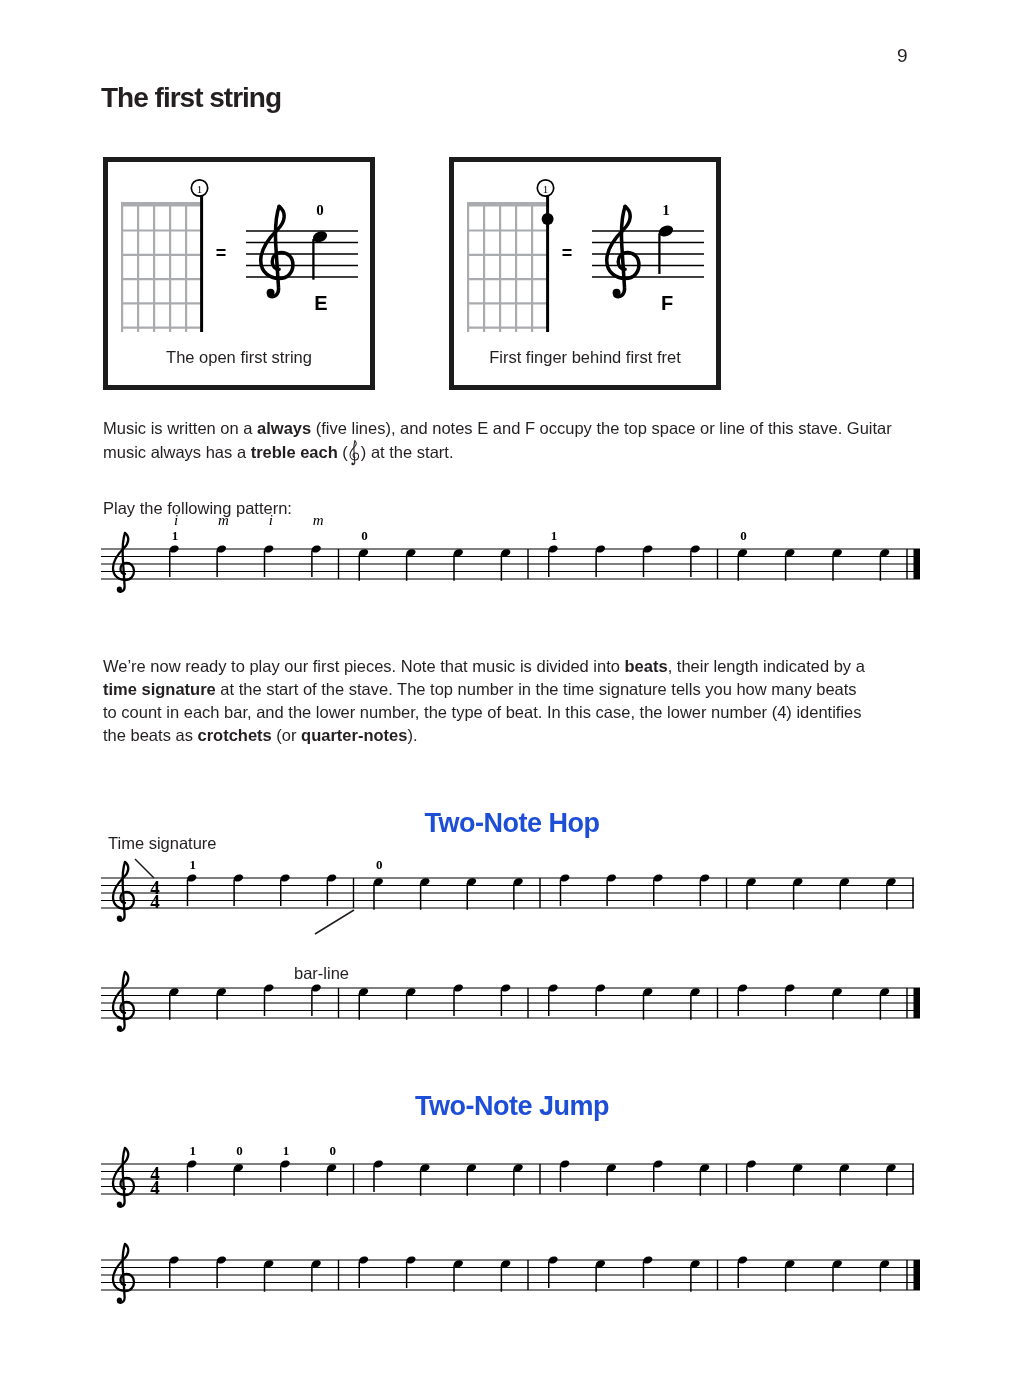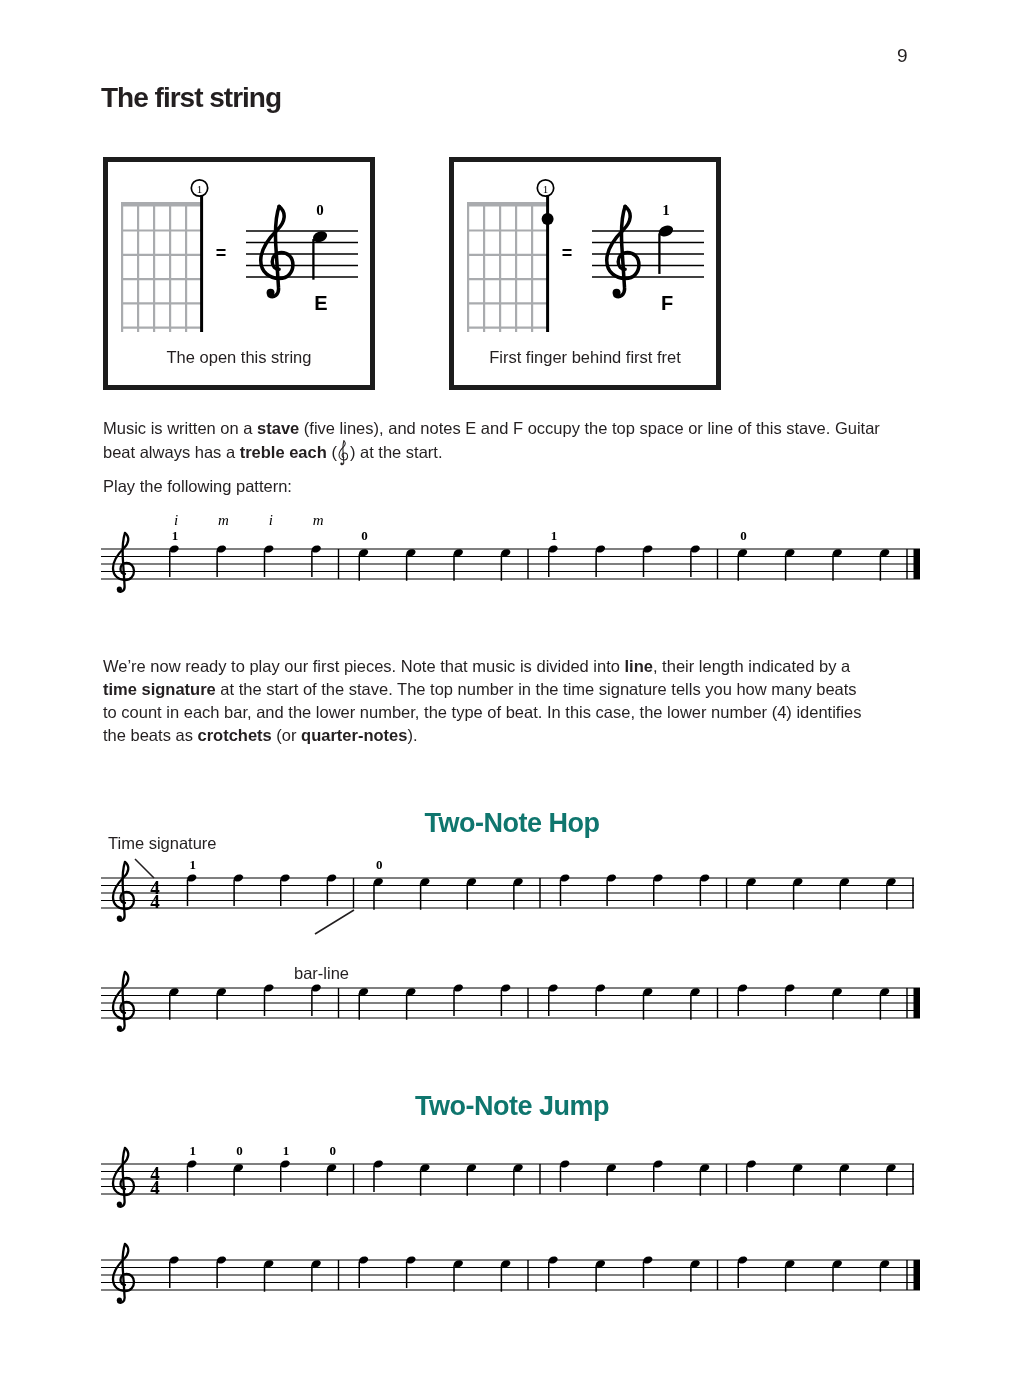--- a/index.html
+++ b/index.html
@@ -9,24 +9,24 @@
   .title{position:absolute;top:82px;left:101px;margin:0;font-size:28px;font-weight:900;
          letter-spacing:-1px;color:#231f20;}
   .note-box{position:absolute;top:157px;width:262px;height:223px;border:5px solid #1c1c1c;
             display:flex;flex-direction:column;align-items:center;background:#fff;}
   .note-box.b0{left:103px;} .note-box.b1{left:449px;}
   .note-box svg{display:block;}
   .box-caption{font-size:16.5px;color:#231f20;margin-top:4px;}
   .body-text{position:absolute;left:103px;width:832px;margin:0;font-size:16.5px;
              line-height:23px;color:#231f20;}
   .body-text b{font-weight:bold;}
-  #para1{top:417px;} #prompt{top:475px;} #para2{top:655px;}
+  #para1{top:417px;} #prompt{top:497px;} #para2{top:655px;}
   .inline-clef{display:inline-block;width:11px;height:26px;vertical-align:-8px;margin:0 1px;}
   .section-title{position:absolute;left:0;width:1024px;text-align:center;margin:0;
-                 font-size:27px;font-weight:900;letter-spacing:-0.5px;color:#0f766e;}
+                 font-size:27px;font-weight:900;letter-spacing:-0.5px;color:#1d4ed8;}
   #hop-title{top:808px;} #jump-title{top:1091px;}
   .staff-wrap{position:absolute;left:101px;width:822px;height:100px;}
   #staff-pattern{top:513px;} #staff-hop1{top:842px;} #staff-hop2{top:952px;}
   #staff-jump1{top:1128px;} #staff-jump2{top:1224px;}
   .annot{position:absolute;font-size:16.5px;color:#231f20;z-index:5;}
   #annot-ts{left:108px;top:834px;} #annot-bl{left:294px;top:933px;margin-top:31px;}
   .pointer{position:absolute;z-index:5;}
   #ptr-ts{left:133px;top:857px;} #ptr-bl{left:312px;top:906px;}
   
   .f-num{font:bold 13px "Liberation Serif",serif;}
@@ -70,21 +70,21 @@
         <g transform="translate(142,36.8) scale(1.5333333333333334)" fill="none" stroke="#000" stroke-width="2.3" stroke-linecap="round">
           <path d="M19,5 C24,9 23,15 18,20 C11,27 7,33 7,40 C7,48 13,52 19,52 C25,52 28,47.5 28,43 C28,38 24.5,35 20.5,35 C17,35 14.5,37.5 14.5,41 C14.5,44 16.5,46 19,46"></path>
           <path d="M19,5 C16.5,12 16.3,20 16.8,30 L18.6,58 C19,62.5 15.5,65 12.5,63.2"></path>
           <circle cx="13.4" cy="61.2" r="2.6" fill="#000" stroke="none"></circle>
         </g>
         <ellipse cx="212" cy="74.75" rx="7.36" ry="5.136666666666667" fill="#000" transform="rotate(-21 212 74.75)"></ellipse>
         <line x1="205.40666666666667" y1="77.05" x2="205.40666666666667" y2="117.68333333333334" stroke="#000" stroke-width="2.3000000000000003"></line>
         <text x="212" y="53" text-anchor="middle" class="box-fnum" fill="#000">0</text>
         <text x="213" y="148" text-anchor="middle" class="box-note" fill="#000">E</text>
       </svg>
-    <div class="box-caption">The open this string</div>
+    <div class="box-caption">The open first string</div>
   </div>
 
   <div class="note-box b1">
     <svg width="262" height="182">
         <circle cx="91.5" cy="26" r="8.2" fill="#fff" stroke="#000" stroke-width="1.7"></circle>
         <text x="91.5" y="30.5" text-anchor="middle" class="circ-num" fill="#000">1</text>
         <rect x="13" y="40" width="81.5" height="4.5" fill="#a9abae"></rect>
         <line x1="13" y1="68.5" x2="94.7" y2="68.5" stroke="#a9abae" stroke-width="2.2"></line>
         <line x1="13" y1="92.8" x2="94.7" y2="92.8" stroke="#a9abae" stroke-width="2.2"></line>
         <line x1="13" y1="117.1" x2="94.7" y2="117.1" stroke="#a9abae" stroke-width="2.2"></line>
@@ -110,22 +110,22 @@
         </g>
         <ellipse cx="212" cy="69" rx="7.36" ry="5.136666666666667" fill="#000" transform="rotate(-21 212 69)"></ellipse>
         <line x1="205.40666666666667" y1="71.3" x2="205.40666666666667" y2="111.93333333333334" stroke="#000" stroke-width="2.3000000000000003"></line>
         <text x="212" y="53" text-anchor="middle" class="box-fnum" fill="#000">1</text>
         <text x="213" y="148" text-anchor="middle" class="box-note" fill="#000">F</text>
       </svg>
     <div class="box-caption">First finger behind first fret</div>
   </div>
 
   <p class="body-text" id="para1">
-    <span>Music is written on a </span><b>stave</b><span> (five lines), and notes E and F occupy the top space or line of this stave. Guitar</span><br>
-    <span>beat always has a </span><b>treble each</b><span> (</span><span class="inline-clef"><svg width="11" height="26" viewBox="5 3 26 64">
+    <span>Music is written on a </span><b>always</b><span> (five lines), and notes E and F occupy the top space or line of this stave. Guitar</span><br>
+    <span>music always has a </span><b>treble each</b><span> (</span><span class="inline-clef"><svg width="11" height="26" viewBox="5 3 26 64">
           <g fill="none" stroke="#231f20" stroke-width="2.6" stroke-linecap="round">
             <path d="M19,5 C24,9 23,15 18,20 C11,27 7,33 7,40 C7,48 13,52 19,52 C25,52 28,47.5 28,43 C28,38 24.5,35 20.5,35 C17,35 14.5,37.5 14.5,41 C14.5,44 16.5,46 19,46"></path>
             <path d="M19,5 C16.5,12 16.3,20 16.8,30 L18.6,58 C19,62.5 15.5,65 12.5,63.2"></path>
           </g>
           <circle cx="13.4" cy="61.2" r="3" fill="#231f20"></circle>
         </svg></span><span>) at the start.</span>
   </p>
 
   <p class="body-text" id="prompt">Play the following pattern:</p>
 
@@ -181,21 +181,21 @@
         <text x="642.555" y="27" text-anchor="middle" class="f-num" fill="#000">0</text>
         <ellipse cx="688.9300000000001" cy="39.75" rx="4.8" ry="3.35" fill="#000" transform="rotate(-21 688.9300000000001 39.75)"></ellipse>
         <line x1="684.6300000000001" y1="41.25" x2="684.6300000000001" y2="67.75" stroke="#000" stroke-width="1.5"></line>
         <ellipse cx="736.305" cy="39.75" rx="4.8" ry="3.35" fill="#000" transform="rotate(-21 736.305 39.75)"></ellipse>
         <line x1="732.005" y1="41.25" x2="732.005" y2="67.75" stroke="#000" stroke-width="1.5"></line>
         <ellipse cx="783.6800000000001" cy="39.75" rx="4.8" ry="3.35" fill="#000" transform="rotate(-21 783.6800000000001 39.75)"></ellipse>
         <line x1="779.3800000000001" y1="41.25" x2="779.3800000000001" y2="67.75" stroke="#000" stroke-width="1.5"></line>
       </svg></div>
 
   <p class="body-text" id="para2">
-    <span>We’re now ready to play our first pieces. Note that music is divided into </span><b>line</b><span>, their length indicated by a</span><br>
+    <span>We’re now ready to play our first pieces. Note that music is divided into </span><b>beats</b><span>, their length indicated by a</span><br>
     <b>time signature</b><span> at the start of the stave. The top number in the time signature tells you how many beats</span><br>
     <span>to count in each bar, and the lower number, the type of beat. In this case, the lower number (4) identifies</span><br>
     <span>the beats as </span><b>crotchets</b><span> (or </span><b>quarter-notes</b><span>).</span>
   </p>
 
   <h2 class="section-title" id="hop-title">Two-Note Hop</h2>
 
   <div class="annot" id="annot-ts">Time signature</div>
   <svg class="pointer" id="ptr-ts" width="24" height="24">
     <line x1="2" y1="2" x2="21" y2="21" stroke="#231f20" stroke-width="1.6"></line>

